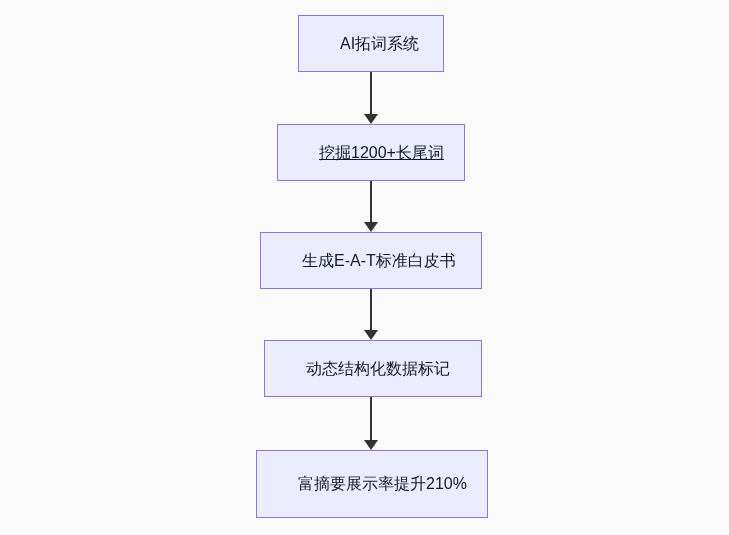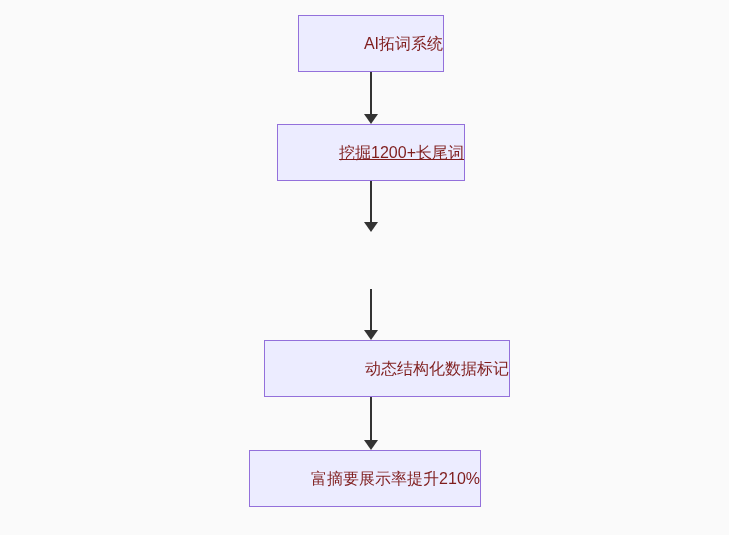--- a/index.html
+++ b/index.html
@@ -16,34 +16,34 @@
   .canvas {
     position: relative;
     width: 729px;
     height: 535px;
   }
   .node {
     position: absolute;
     box-sizing: border-box;
     background: #ECECFF;
     border: 1px solid #9370DB;
-    color: #7f1d1d;
+    color: #0f172a;
     display: flex;
     align-items: center;
-    justify-content: flex-end;
+    justify-content: flex-start;
     font-size: 16px;
     text-align: center;
     line-height: 1.2;
     padding-left: 41px;
   }
   .n1 { left: 298px; top: 15px;  width: 146px; height: 57px; }
   .n2 { left: 277px; top: 124px; width: 188px; height: 57px; text-decoration: underline; }
   .n3 { left: 260px; top: 232px; width: 222px; height: 57px; }
-  .n4 { left: 264px; top: 340px; width: 246px; height: 57px; }
-  .n5 { left: 249px; top: 450px; width: 232px; height: 57px; }
+  .n4 { left: 264px; top: 340px; width: 218px; height: 57px; }
+  .n5 { left: 256px; top: 450px; width: 232px; height: 68px; }
 
   .edge-line {
     position: absolute;
     left: 370px;
     width: 2px;
     background: #333333;
   }
   .e1 { top: 72px;  height: 42px; }
   .e2 { top: 181px; height: 41px; }
   .e3 { top: 289px; height: 41px; }
@@ -75,20 +75,23 @@
   <div class="edge-line e1"></div>
   <div class="arrowhead a1"></div>
 
   <div class="node n2">
     <span>挖掘1200+长尾词</span>
   </div>
 
   <div class="edge-line e2"></div>
   <div class="arrowhead a2"></div>
 
+  <div class="node n3">
+    <span>生成E-A-T标准白皮书</span>
+  </div>
 
   <div class="edge-line e3"></div>
   <div class="arrowhead a3"></div>
 
   <div class="node n4">
     <span>动态结构化数据标记</span>
   </div>
 
   <div class="edge-line e4"></div>
   <div class="arrowhead a4"></div>

